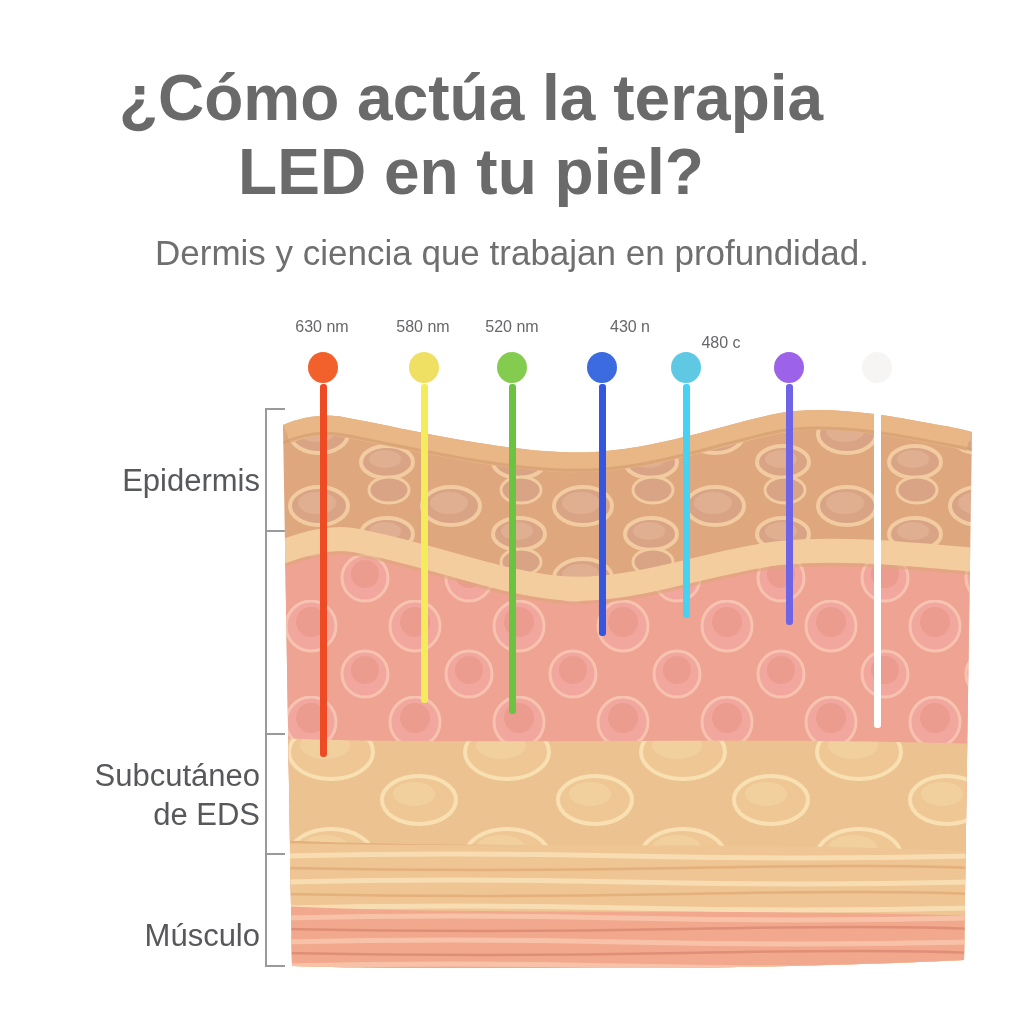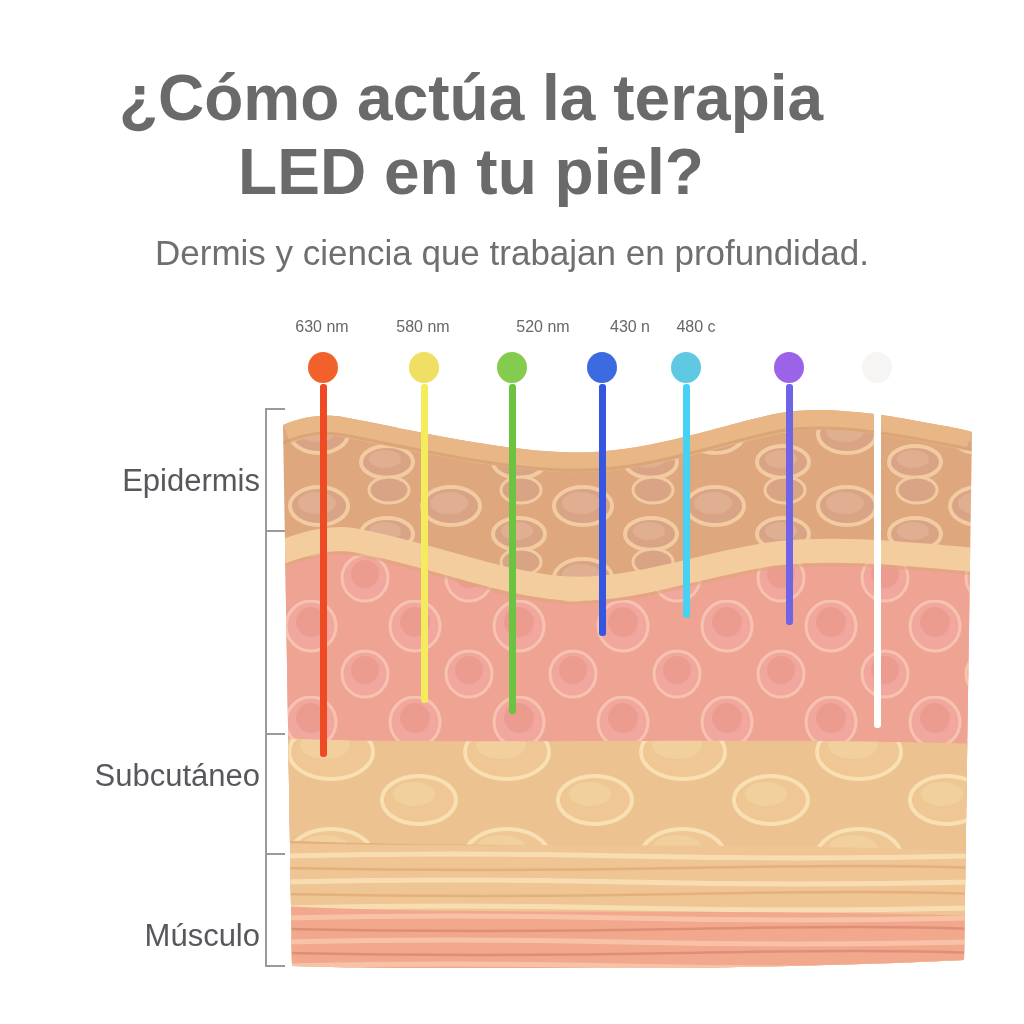--- a/index.html
+++ b/index.html
@@ -14,22 +14,22 @@
   #title-1{top:62px;}
   #title-2{top:136px;text-align:center;}
   .subtitle{
     position:absolute;left:0;top:233px;width:1024px;text-align:center;
     font-weight:400;font-size:35px;color:#6f6f6f;
   }
   .beam-label{
     position:absolute;top:318px;transform:translateX(-50%);
     font-size:16px;color:#66676b;white-space:nowrap;
   }
-  .bl-0{left:322px;} .bl-1{left:423px;} .bl-2{left:512px;margin-left:31px;}
-  .bl-3{left:630px;} .bl-4{left:696px;}
+  .bl-0{left:322px;} .bl-1{left:423px;} .bl-2{left:512px;}
+  .bl-3{left:630px;} .bl-4{left:721px;margin-top:16px;}
   .bl-5{left:817px;top:321px;font-size:17px;}
   .dot{
     position:absolute;top:352px;width:30px;height:31px;border-radius:50%;
   }
   .beam-line{
     position:absolute;top:384px;width:7px;border-radius:3px;z-index:3;
   }
   .bracket-line{
     position:absolute;left:265px;top:408px;width:2px;height:559px;background:#9a9a9a;
   }
@@ -80,20 +80,21 @@
   <div class="bracket-line"></div>
   <div class="bracket-tick tick-0"></div>
   <div class="bracket-tick tick-1"></div>
   <div class="bracket-tick tick-2"></div>
   <div class="bracket-tick tick-3"></div>
   <div class="bracket-tick tick-4"></div>
 
   <div class="layer-label ll-0">Epidermis</div>
   <div class="layer-label ll-2">
     <span>Subcutáneo</span>
+    <span class="sub2">de EDS</span>
   </div>
   <div class="layer-label ll-3">Músculo</div>
 
   <svg id="skin-svg" width="689" height="560" viewBox="0 0 689 560">
     <defs>
       <clipPath id="skinClip">
         <path d="M 0 17 C 18 9, 40 5, 60 9 C 120 20, 200 40, 277 44 C 360 48, 430 18, 497 5
                  C 540 -3, 600 6, 645 15 C 668 19, 680 21, 689 24
                  L 681 552 C 500 561, 200 563, 9 558 Z"></path>
       </clipPath>

